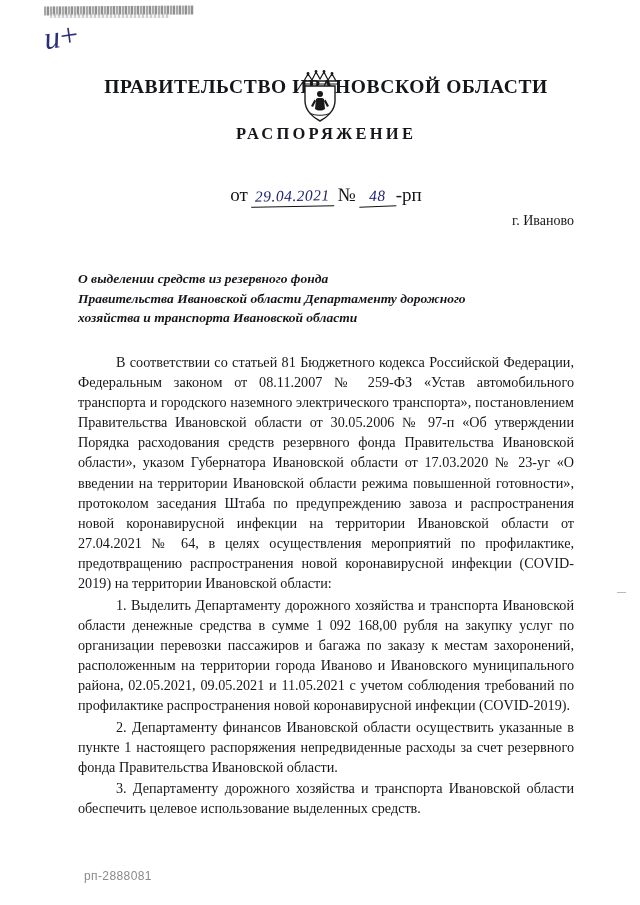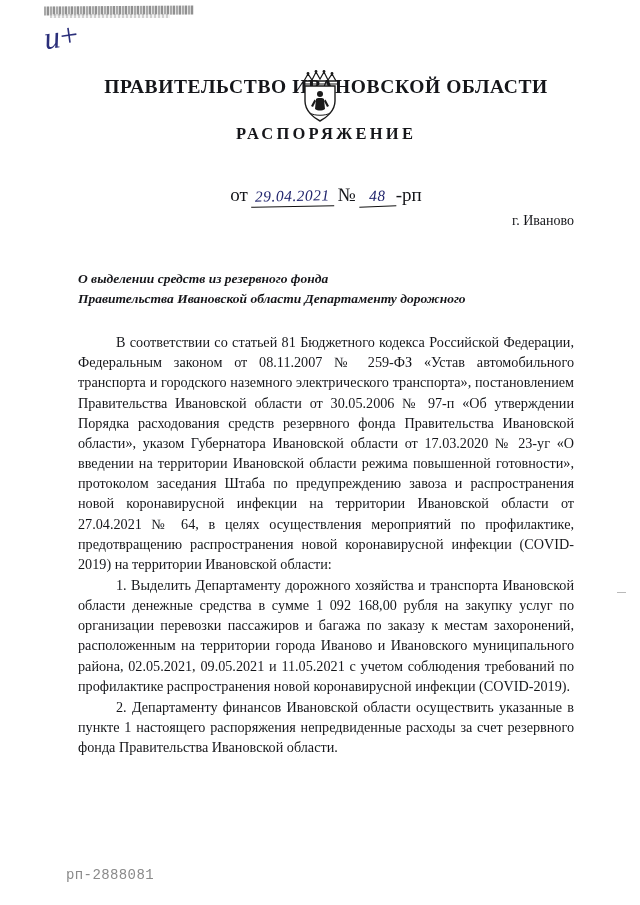--- a/index.html
+++ b/index.html
@@ -141,26 +141,26 @@
   }
   .body p {
     margin: 0;
     text-indent: 38px;
   }
   .body p + p { margin-top: 1px; }
 
   
   .footer-id {
     position: absolute;
-    left: 66px;
+    left: 84px;
     bottom: 22px;
-    font-size: 14px;
+    font-size: 12px;
     color: #8a8a8a;
     letter-spacing: .4px;
-    font-family: Liberation Mono, monospace;
+    font-family: Liberation Sans, sans-serif;
   }
   .edge-tick {
     position: absolute;
     right: 14px;
     top: 592px;
     width: 9px;
     height: 1px;
     background: #b9b9b9;
   }
 </style>
@@ -205,23 +205,25 @@
     <span class="lbl">от</span>
     <span class="hw">29.04.2021</span>
     <span class="lbl">№</span>
     <span class="hw num">48</span><span class="lbl">-рп</span>
   </div>
   <div class="city">г. Иваново</div>
 
   <div class="title-block">
     <div>О выделении средств из резервного фонда</div>
     <div>Правительства Ивановской области Департаменту дорожного</div>
+    <div>хозяйства и транспорта Ивановской области</div>
   </div>
 
   <div class="body">
     <p>В соответствии со статьей 81 Бюджетного кодекса Российской Федерации, Федеральным законом от 08.11.2007 № 259-ФЗ «Устав автомобильного транспорта и городского наземного электрического транспорта», постановлением Правительства Ивановской области от 30.05.2006 № 97-п «Об утверждении Порядка расходования средств резервного фонда Правительства Ивановской области», указом Губернатора Ивановской области от 17.03.2020 № 23-уг «О введении на территории Ивановской области режима повышенной готовности», протоколом заседания Штаба по предупреждению завоза и распространения новой коронавирусной инфекции на территории Ивановской области от 27.04.2021 № 64, в целях осуществления мероприятий по профилактике, предотвращению распространения новой коронавирусной инфекции (COVID-2019) на территории Ивановской области:</p>
     <p>1. Выделить Департаменту дорожного хозяйства и транспорта Ивановской области денежные средства в сумме 1 092 168,00 рубля на закупку услуг по организации перевозки пассажиров и багажа по заказу к местам захоронений, расположенным на территории города Иваново и Ивановского муниципального района, 02.05.2021, 09.05.2021 и 11.05.2021 с учетом соблюдения требований по профилактике распространения новой коронавирусной инфекции (COVID-2019).</p>
     <p>2. Департаменту финансов Ивановской области осуществить указанные в пункте 1 настоящего распоряжения непредвиденные расходы за счет резервного фонда Правительства Ивановской области.</p>
+    <p>3. Департаменту дорожного хозяйства и транспорта Ивановской области обеспечить целевое использование выделенных средств.</p>
   </div>
 
   <div class="edge-tick"></div>
   <div class="footer-id">рп-2888081</div>
 </div>
 
 </body></html>

